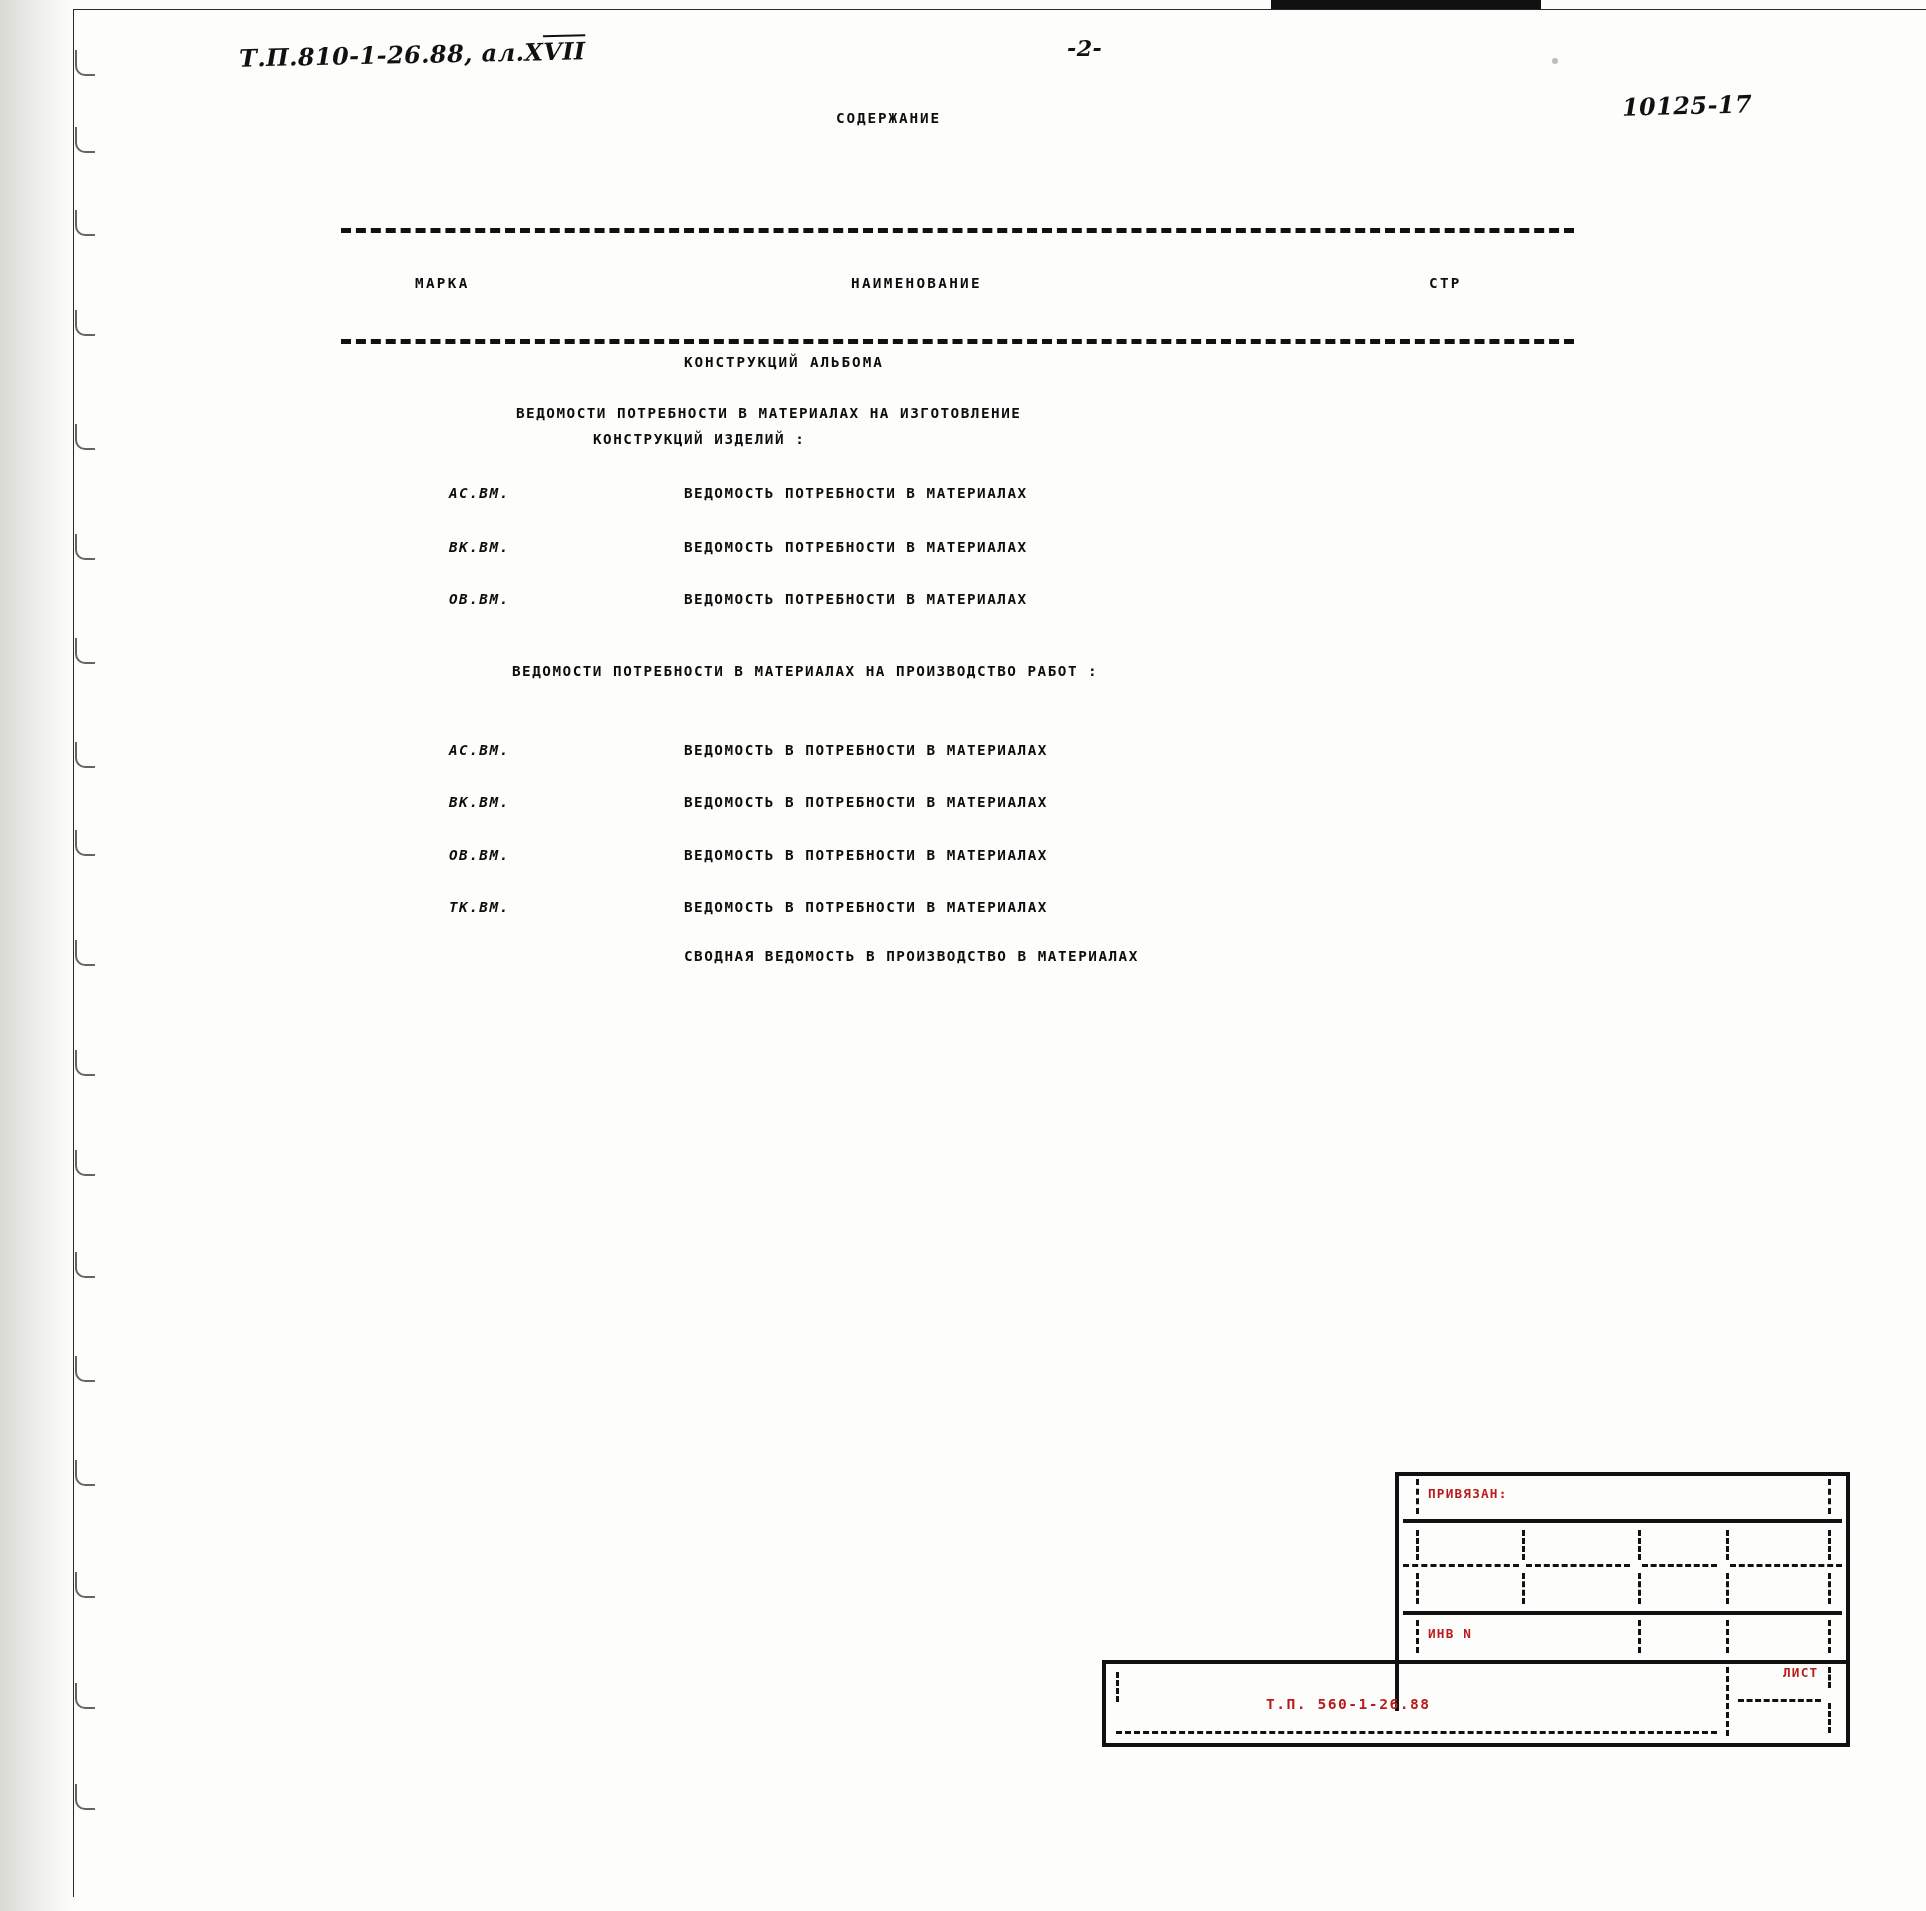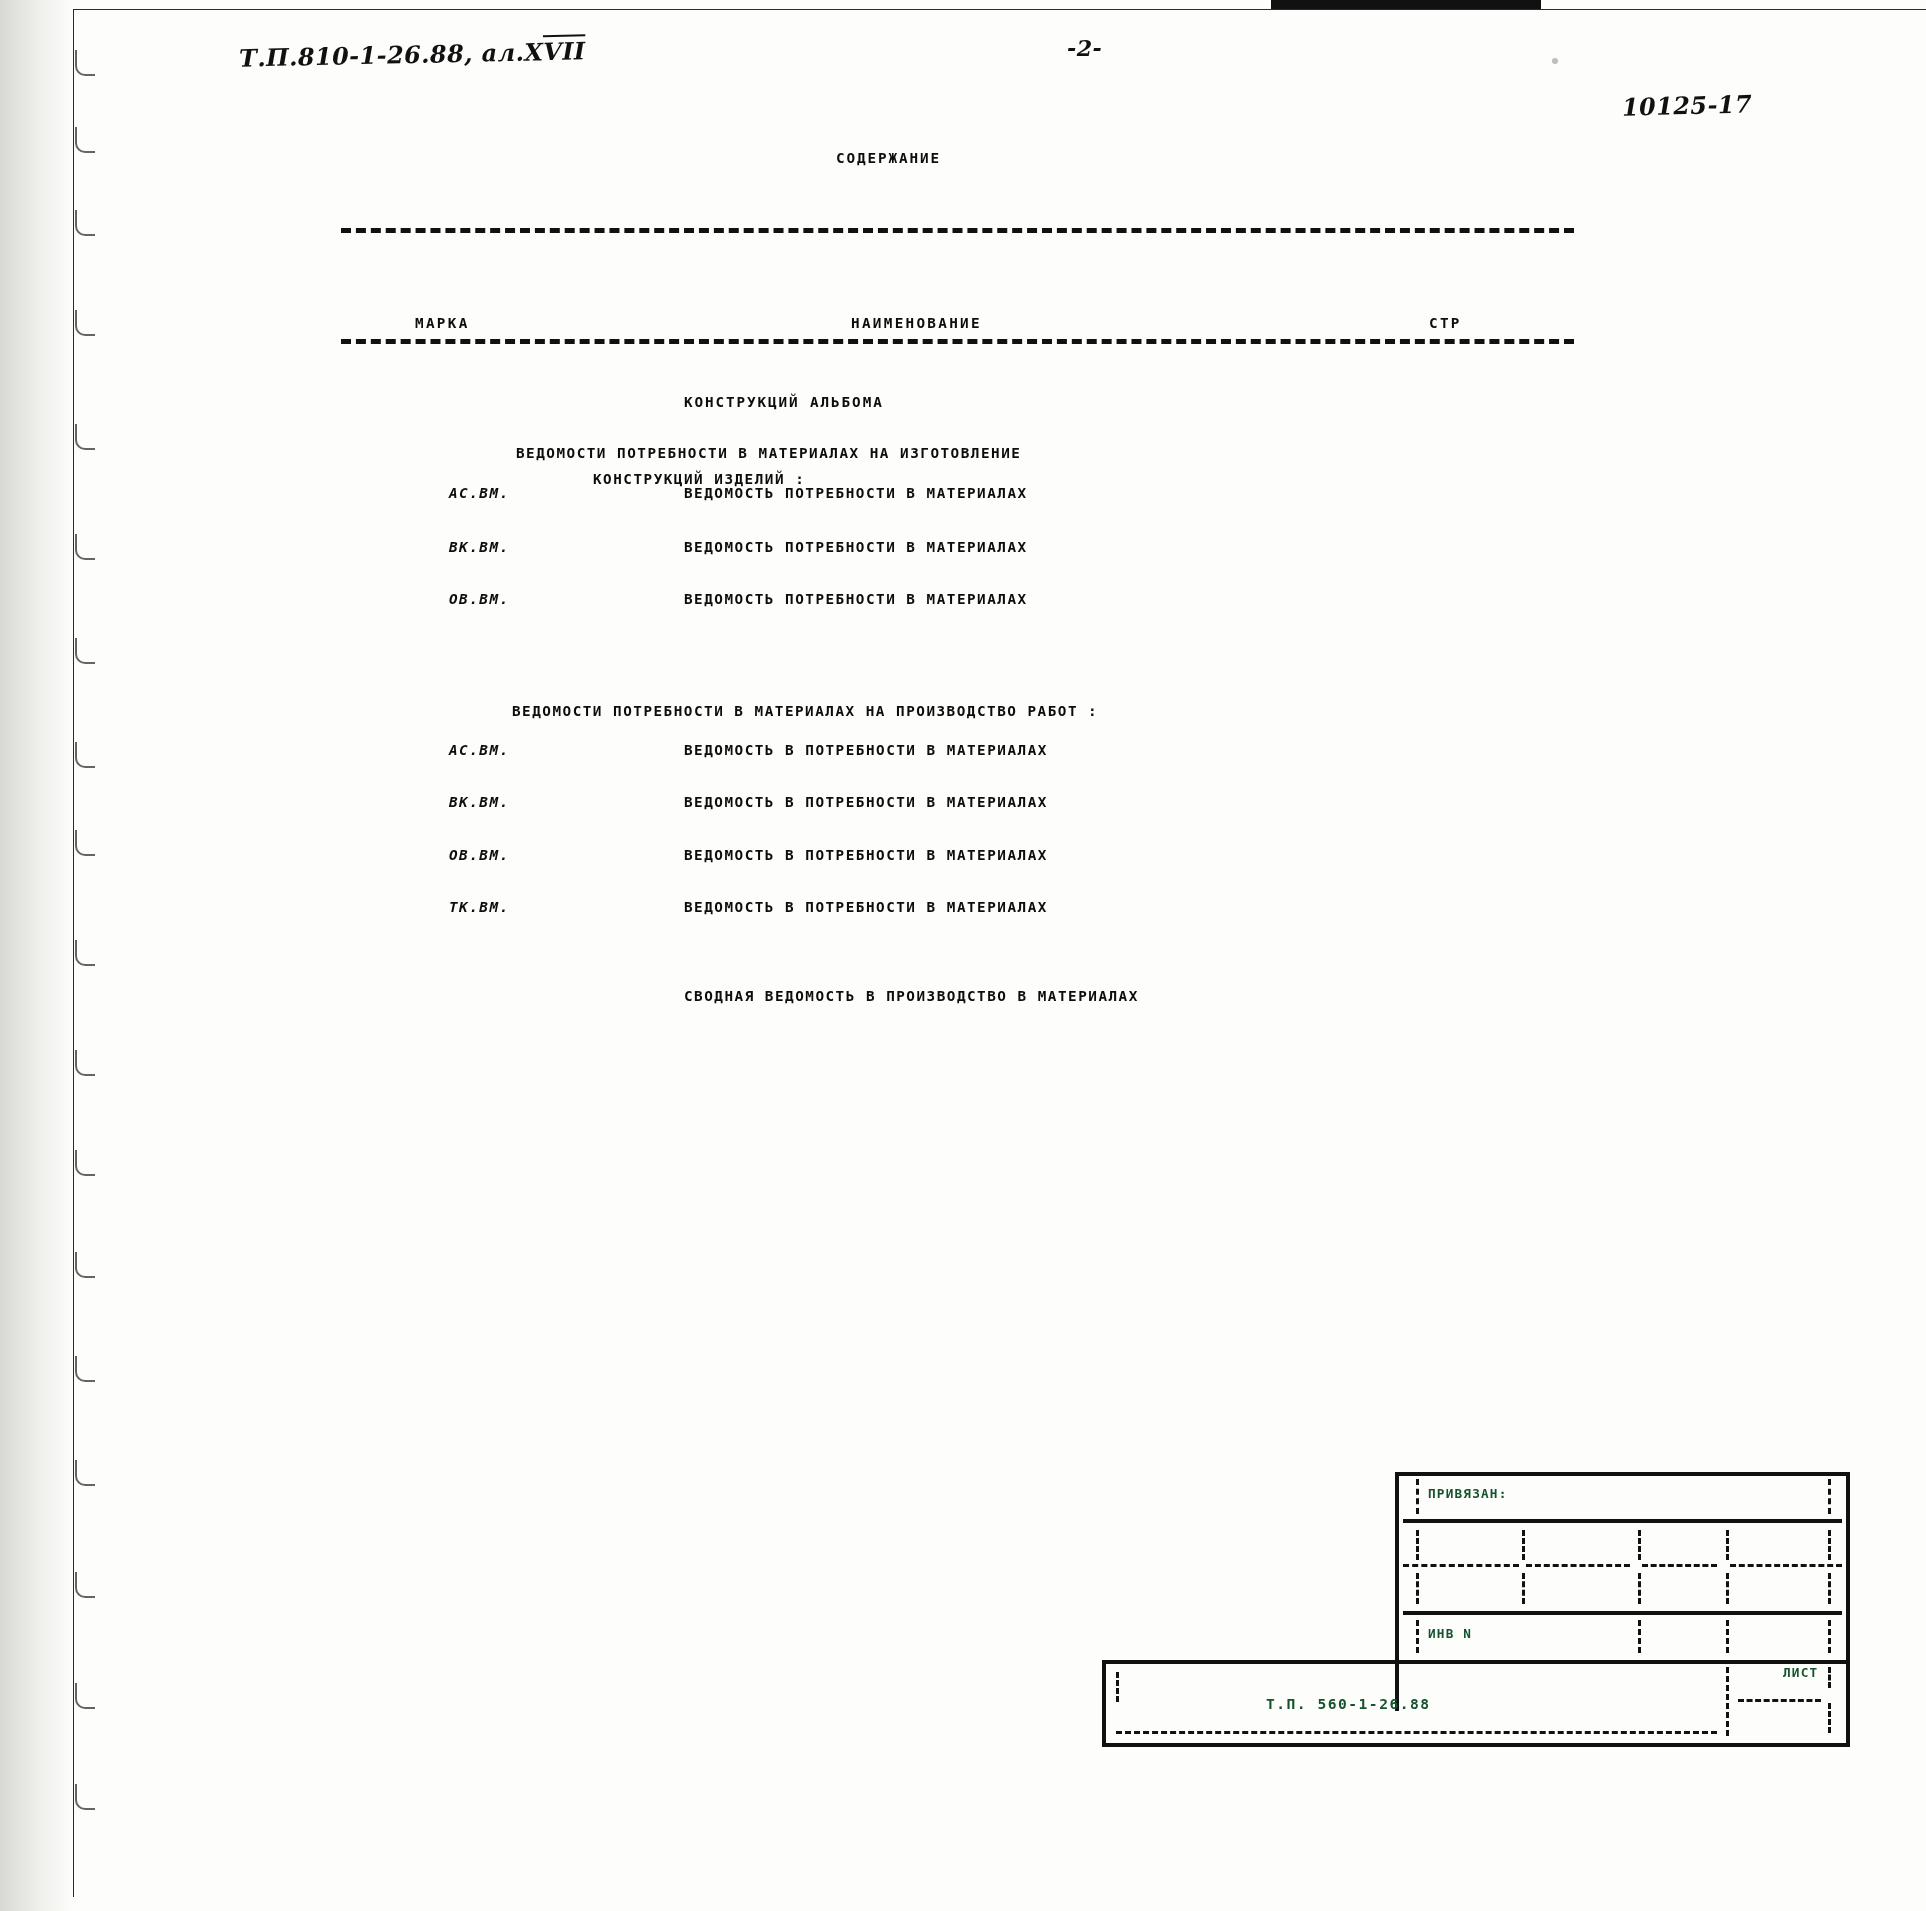--- a/index.html
+++ b/index.html
@@ -90,21 +90,20 @@
 
   
   .typed {
     position: absolute;
     font-family: "DejaVu Sans Mono", monospace;
     font-weight: 700;
     color: #0d0d0d;
     white-space: pre;
     letter-spacing: 1.2px;
     font-size: 14.3px;
-    margin-top: 40px;
   }
 
   #title-soderzhanie {
     left: 836px;
     top: 110px;
     letter-spacing: 1.9px;
   }
 
   
   .dash-rule {
@@ -179,21 +178,21 @@
     position: absolute;
     background: #111;
     width: 3.9px;
   }
   .st-text {
     position: absolute;
     font-family: "DejaVu Sans Mono", monospace;
     font-weight: 700;
     font-size: 12.7px;
     letter-spacing: 1.2px;
-    color: #14532d;
+    color: #b91c1c;
     white-space: pre;
   }
   .st-text.big {
     font-size: 14.6px;
     letter-spacing: 1.5px;
   }
 
   
   .speck {
     position: absolute;

